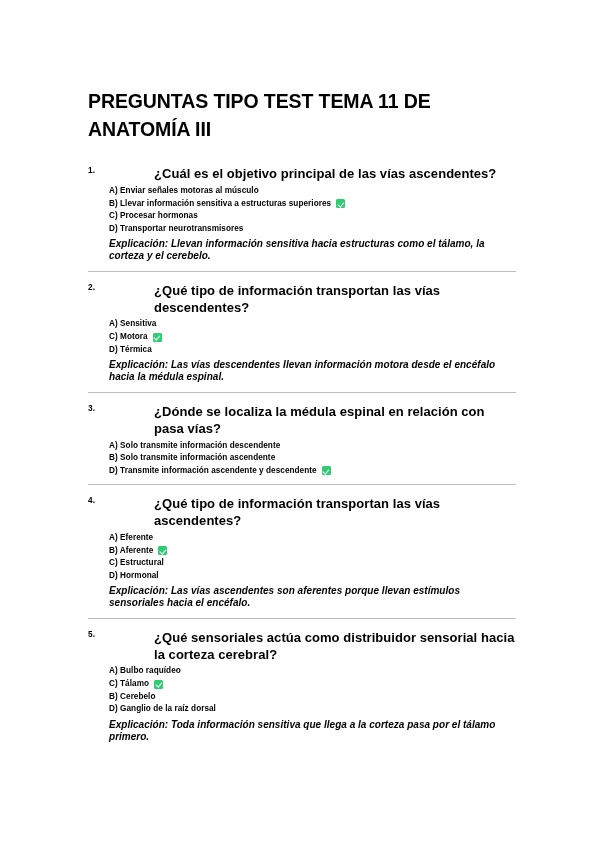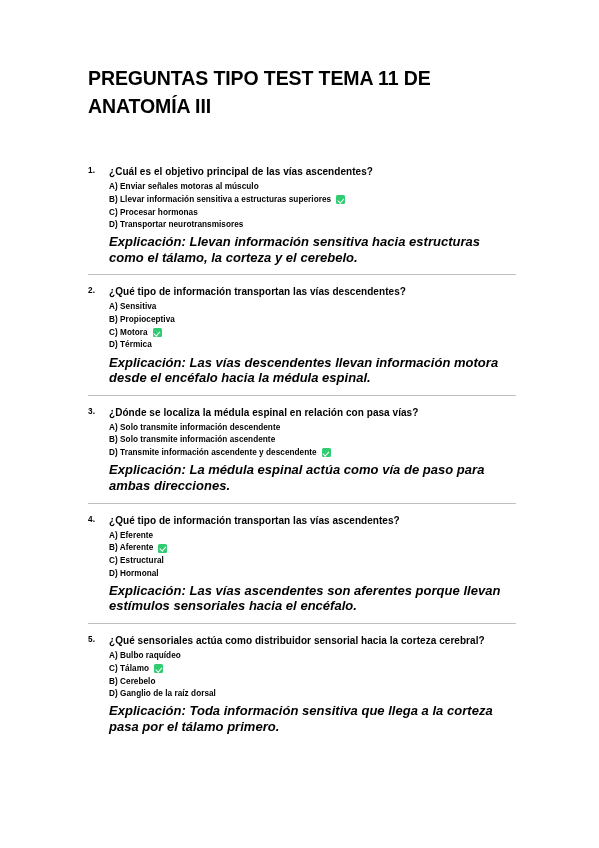--- a/index.html
+++ b/index.html
@@ -17,21 +17,21 @@
   .page {
     position: relative;
     width: 599px;
     height: 848px;
     background: #ffffff;
     box-sizing: border-box;
   }
   .doc-title {
     position: absolute;
     left: 88px;
-    top: 65px;
+    top: 88px;
     width: 430px;
     font-size: 19.5px;
     font-weight: bold;
     line-height: 1.42;
     letter-spacing: -0.1px;
     color: #000000;
   }
   .questions {
     position: absolute;
     left: 88px;
@@ -55,23 +55,24 @@
   }
   .q-num {
     width: 21px;
     flex: 0 0 21px;
     font-size: 8.2px;
     font-weight: bold;
     letter-spacing: 0.1px;
   }
   .q-text {
     flex: 1 1 auto;
-    font-size: 10px;
+    font-size: 13px;
     font-weight: bold;
     letter-spacing: 0.05px;
+    margin-left: 45px;
   }
   .options {
     margin: 0;
     padding: 0;
     list-style: none;
     margin-left: 21px;
   }
   .option {
     display: flex;
     align-items: center;
@@ -101,21 +102,21 @@
     top: 1.4px;
     width: 2.6px;
     height: 4.6px;
     border: solid #ffffff;
     border-width: 0 1.4px 1.4px 0;
     transform: rotate(42deg);
   }
   .explanation {
     margin-left: 21px;
     margin-top: 5px;
-    font-size: 13px;
+    font-size: 10px;
     font-style: italic;
     font-weight: bold;
     line-height: 1.2;
     letter-spacing: 0.02px;
   }
 </style>
 </head>
 <body>
 
 <div class="page">
@@ -148,23 +149,20 @@
       <div class="question-block">
         <div class="q-head">
           <span class="q-num">2.</span>
           <span class="q-text">¿Qué tipo de información transportan las vías descendentes?</span>
         </div>
         <ul class="options">
           <li class="option">
             <span class="opt-label">A) Sensitiva</span>
           </li>
           <li class="option">
-            <span class="opt-label">B) Propioceptiva</span>
-          </li>
-          <li class="option">
             <span class="opt-label">C) Motora</span>
             <span class="check-badge"></span>
           </li>
           <li class="option">
             <span class="opt-label">D) Térmica</span>
           </li>
         </ul>
         <div class="explanation">Explicación: Las vías descendentes llevan información motora desde el encéfalo hacia la médula espinal.</div>
       </div>
       <div class="question-block">
@@ -177,21 +175,20 @@
             <span class="opt-label">A) Solo transmite información descendente</span>
           </li>
           <li class="option">
             <span class="opt-label">B) Solo transmite información ascendente</span>
           </li>
           <li class="option">
             <span class="opt-label">D) Transmite información ascendente y descendente</span>
             <span class="check-badge"></span>
           </li>
         </ul>
-        <div class="explanation">Explicación: La médula espinal actúa como vía de paso para ambas direcciones.</div>
       </div>
       <div class="question-block">
         <div class="q-head">
           <span class="q-num">4.</span>
           <span class="q-text">¿Qué tipo de información transportan las vías ascendentes?</span>
         </div>
         <ul class="options">
           <li class="option">
             <span class="opt-label">A) Eferente</span>
           </li>

